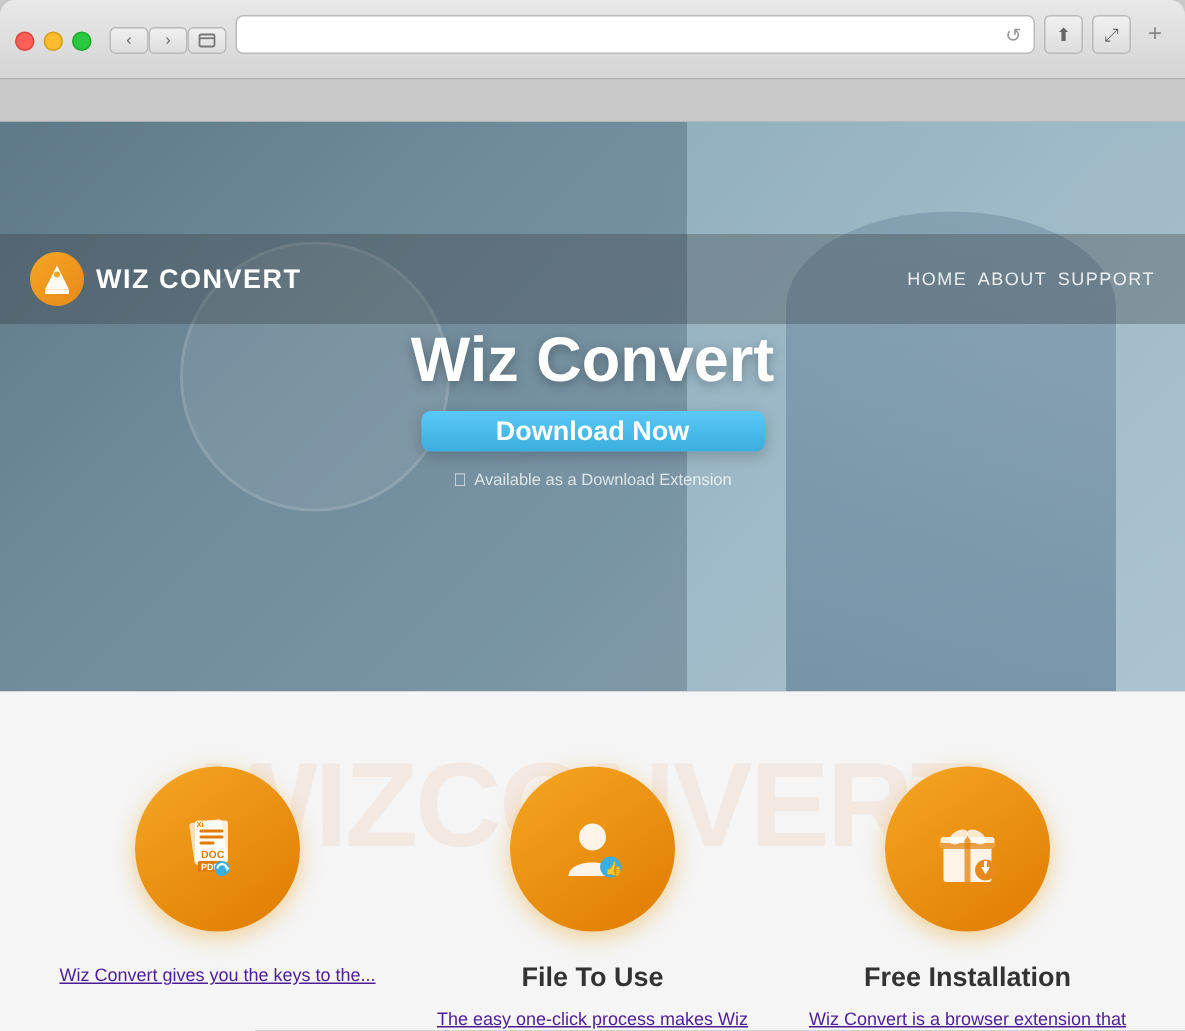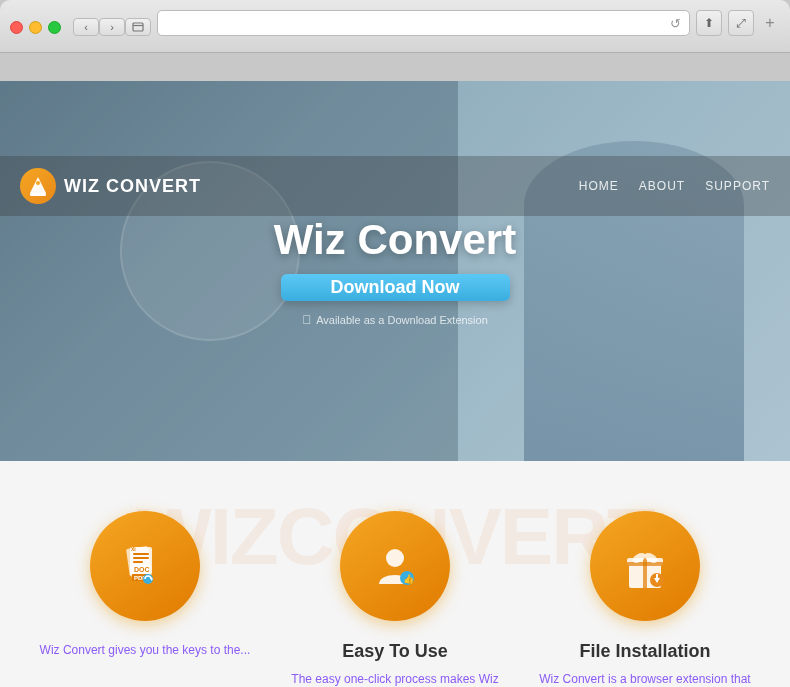--- a/index.html
+++ b/index.html
@@ -165,21 +165,21 @@
       color: white;
       font-weight: 800;
       font-size: 18px;
       letter-spacing: 1px;
       text-transform: uppercase;
     }
 
     .nav-links {
       margin-left: auto;
       display: flex;
-      gap: 20px;
+      gap: 7px;
     }
 
     .nav-link {
       color: rgba(255,255,255,0.85);
       font-size: 12px;
       text-decoration: none;
       letter-spacing: 1px;
       text-transform: uppercase;
       cursor: pointer;
     }
@@ -325,22 +325,23 @@
 
     .feature-title {
       font-size: 18px;
       font-weight: 700;
       color: #333;
       margin-bottom: 8px;
     }
 
     .feature-desc {
       font-size: 12px;
-      color: #8b5cf6;
+      color: #4c1d95;
       line-height: 1.5;
+      text-decoration: underline;
     }
 
     
     .doc-icon-svg {
       width: 55px;
       height: 55px;
     }
 
     .user-icon-svg {
       width: 48px;
@@ -471,21 +472,21 @@
       <div class="feature-icon-wrap">
         <svg class="user-icon-svg" viewBox="0 0 48 48" fill="white">
 
           <circle cx="24" cy="16" r="9" fill="white" opacity="0.9"></circle>
           <path d="M8 42 C8 30 40 30 40 42" fill="white" opacity="0.9"></path>
 
           <circle cx="36" cy="36" r="7" fill="#3aaedf"></circle>
           <text x="32.5" y="40" fill="white" font-size="9">👍</text>
         </svg>
       </div>
-      <h3 class="feature-title">Easy To Use</h3>
+      <h3 class="feature-title">File To Use</h3>
       <p class="feature-desc">The easy one-click process makes Wiz Convert...</p>
     </div>
 
     <div class="feature-item">
       <div class="feature-icon-wrap">
         <svg class="gift-icon-svg" viewBox="0 0 48 48" fill="white">
 
           <rect x="8" y="22" width="32" height="24" rx="2" fill="white" opacity="0.9"></rect>
           <rect x="6" y="16" width="36" height="8" rx="2" fill="white" opacity="0.85"></rect>
 
@@ -495,18 +496,18 @@
 
           <ellipse cx="18" cy="16" rx="7" ry="4" fill="white" opacity="0.8" transform="rotate(-30 18 16)"></ellipse>
 
           <ellipse cx="30" cy="16" rx="7" ry="4" fill="white" opacity="0.8" transform="rotate(30 30 16)"></ellipse>
 
           <circle cx="36" cy="38" r="7" fill="#e8891a"></circle>
           <polygon points="33,36 39,36 36,41" fill="white"></polygon>
           <rect x="35" y="32" width="2" height="5" fill="white"></rect>
         </svg>
       </div>
-      <h3 class="feature-title">File Installation</h3>
+      <h3 class="feature-title">Free Installation</h3>
       <p class="feature-desc">Wiz Convert is a browser extension that is...</p>
     </div>
   </div>
 
 </div>
 
 </body></html>

